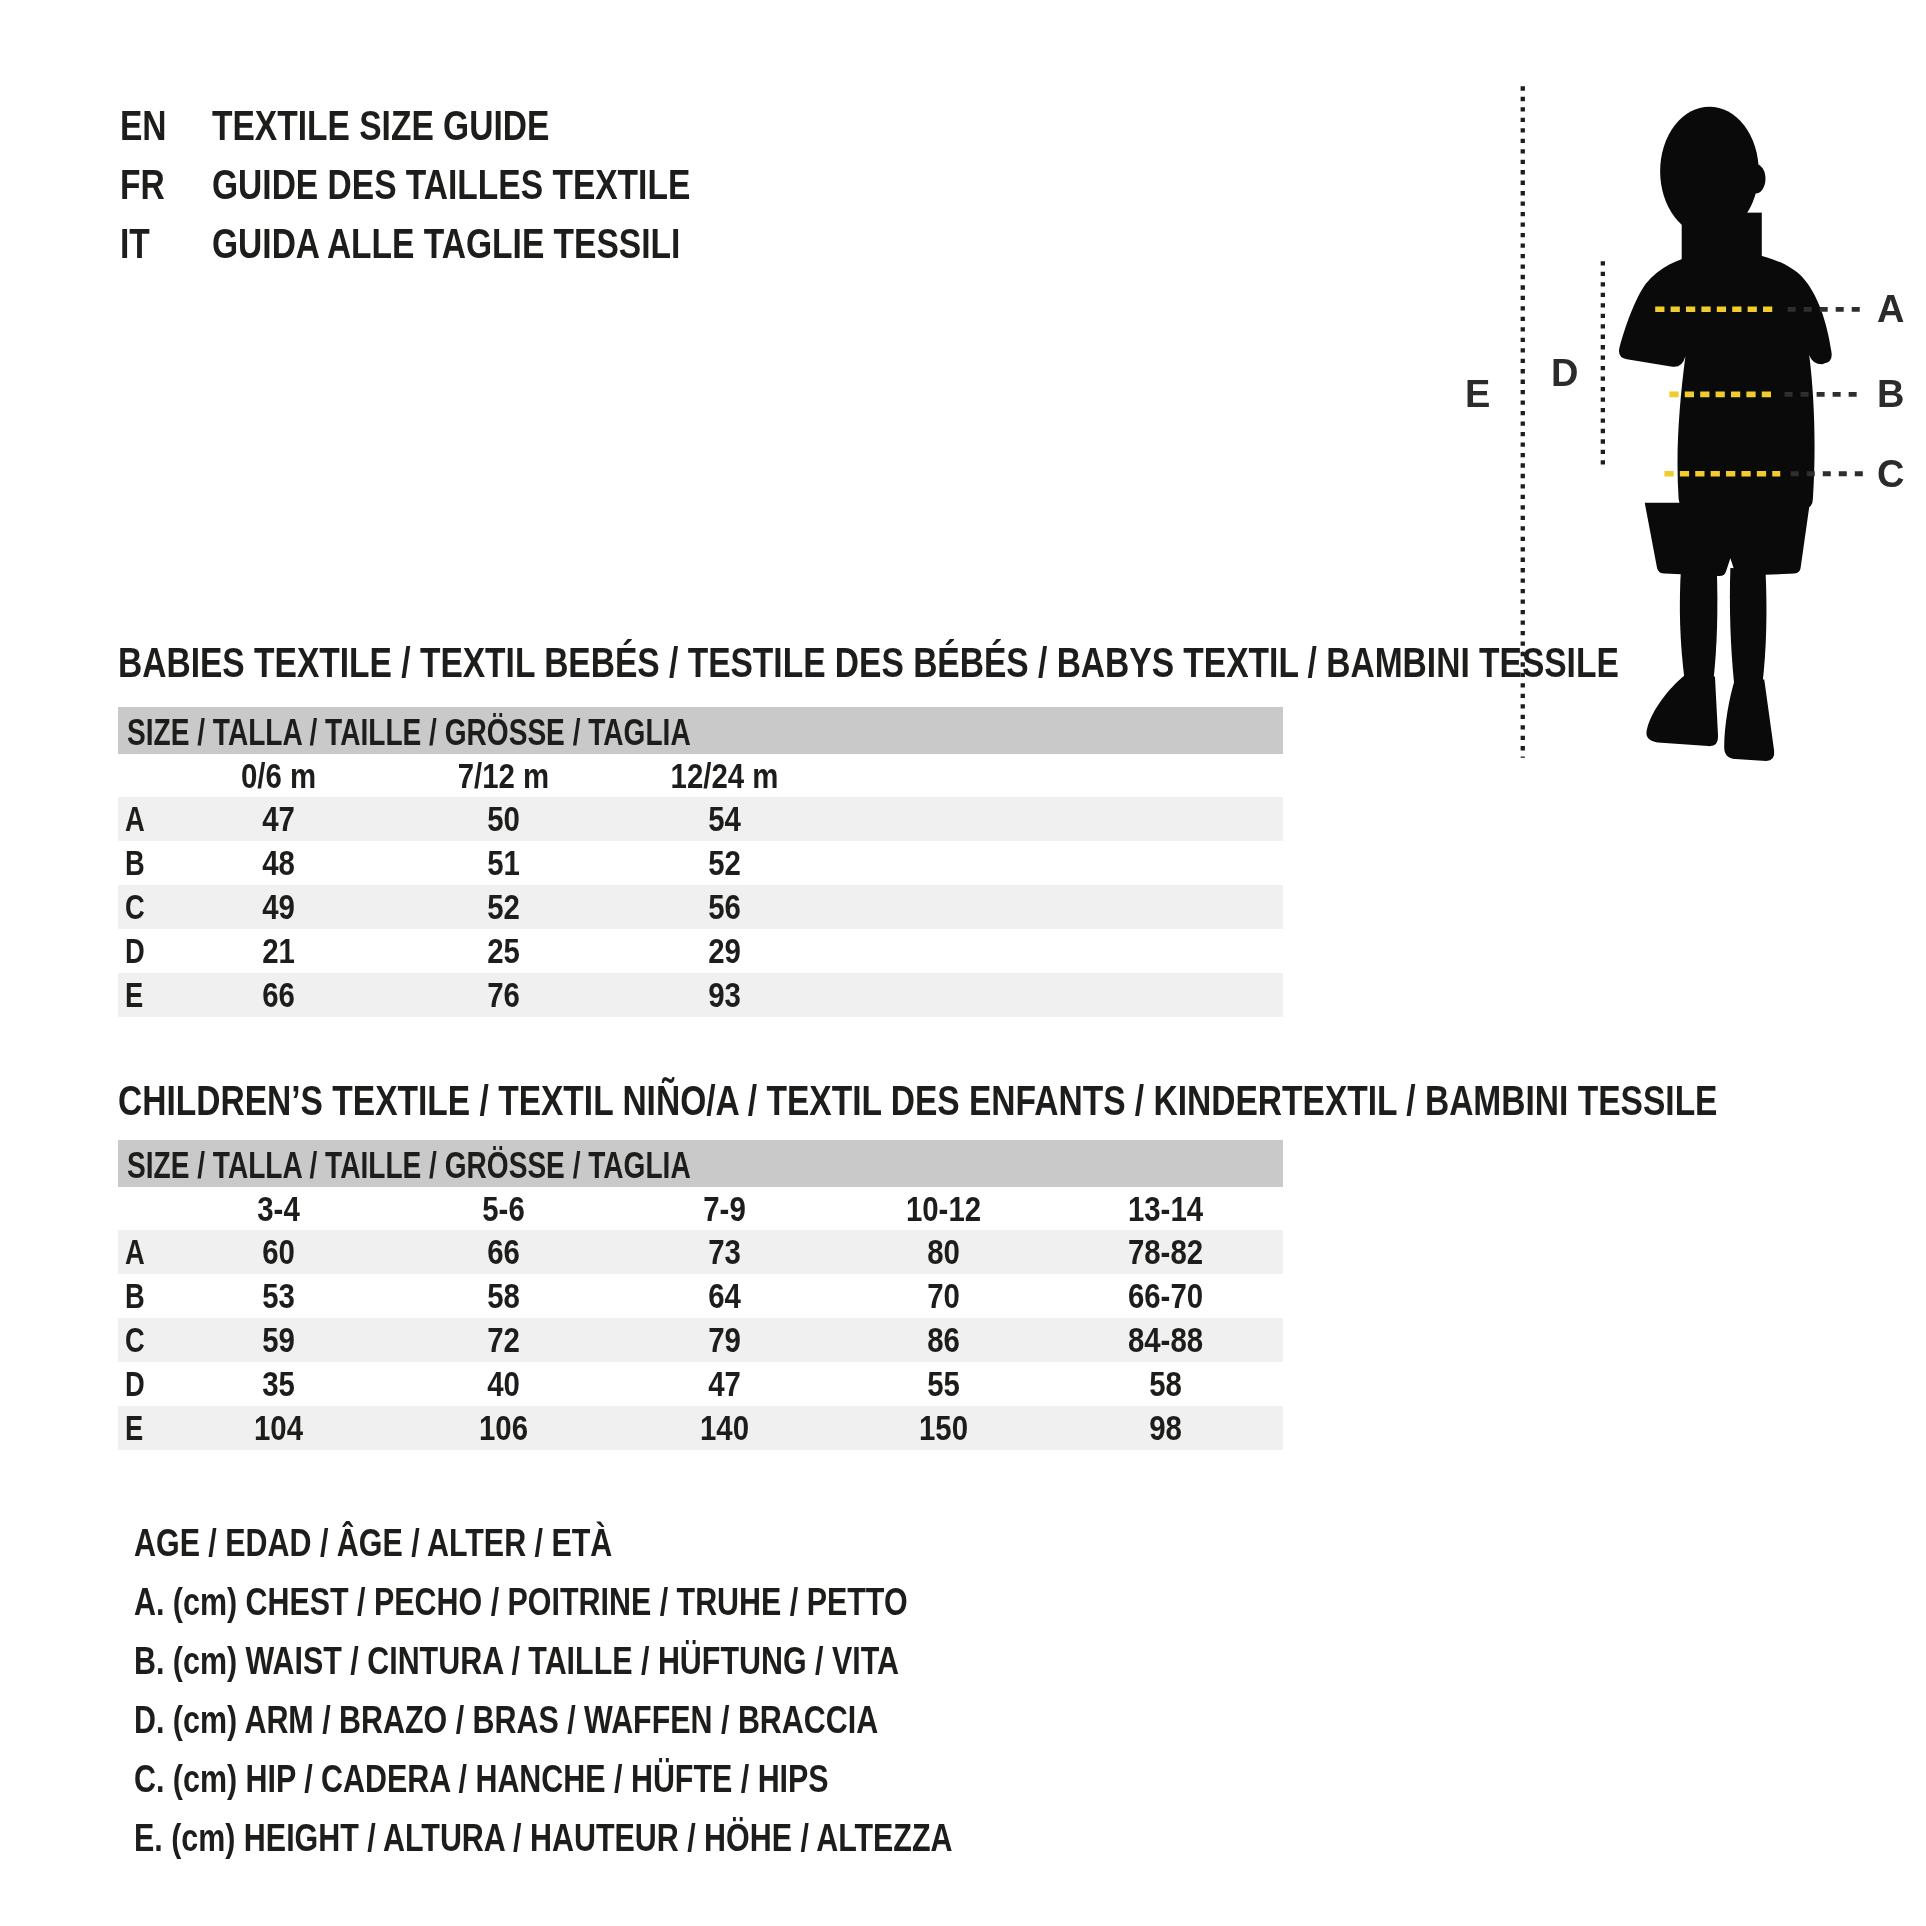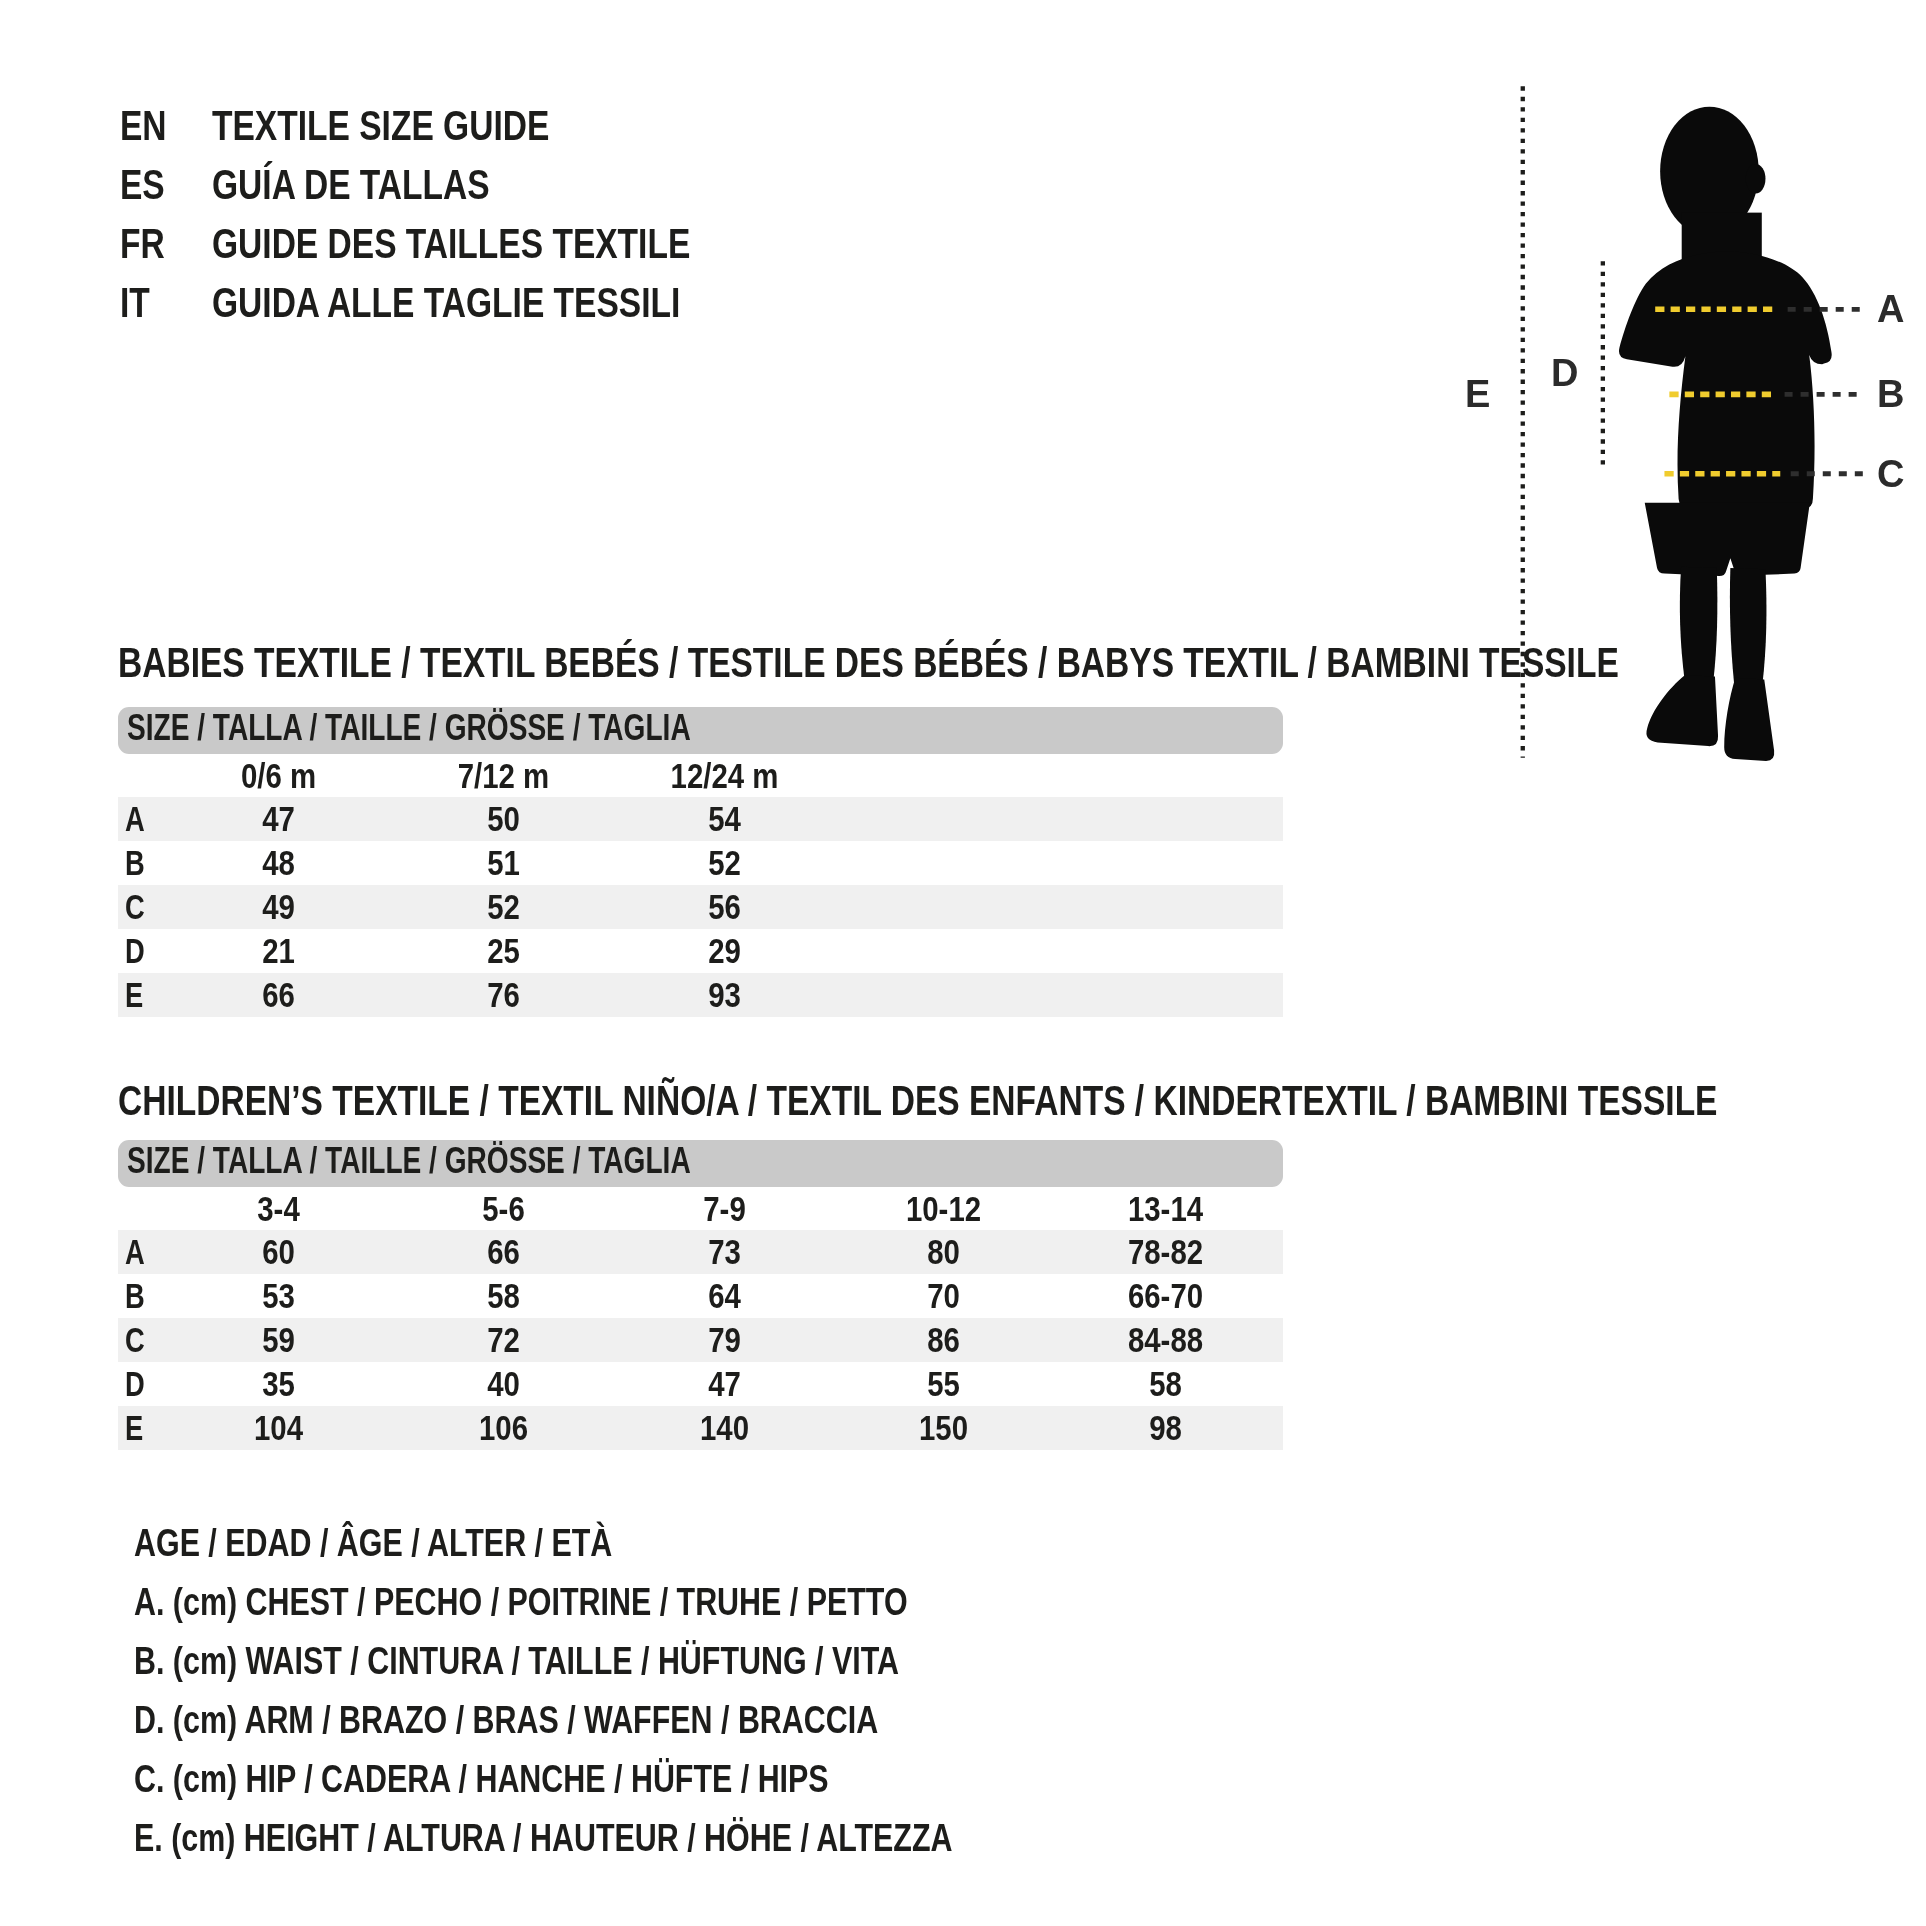--- a/index.html
+++ b/index.html
@@ -25,21 +25,21 @@
   .dotted { stroke:var(--text,#1d1d1b); stroke-width:7; stroke-dasharray:7 10; fill:none; }
   .ydash  { stroke:var(--dash-yellow,#f0cc2e); stroke-width:9; stroke-dasharray:15 10; fill:none; }
   .kdash  { stroke:var(--dash-dark,#2e2e2e); stroke-width:8; stroke-dasharray:13 13; fill:none; }
   .fig-label { position:absolute; width:49px; font-size:38px; line-height:38px; color:#2b2b2b; }
 
   
   .section-title { position:absolute; left:74px; font-size:43px; line-height:44px; white-space:nowrap; }
 
   
   .size-table { position:absolute; left:74px; width:1165px; }
-  .bar { height:47px; background:var(--bar-gray,#c9c9c9); display:flex; align-items:flex-start; padding-left:8.6px; font-size:36px;border-radius:11px; }
+  .bar { height:47px; background:var(--bar-gray,#c9c9c9); display:flex; align-items:flex-end; padding-left:8.6px; font-size:36px; }
   .cols { position:relative; height:43px;text-decoration:underline; }
   .trow { position:relative; height:44px; }
   .trow.odd { background:var(--stripe-gray,#f0f0f0); }
   .rlabel { position:absolute; left:7.4px; top:0; height:100%; line-height:44px; font-size:35px; transform:scaleX(0.78); transform-origin:0 50%; }
   .cell { position:absolute; top:0; width:185px; height:100%; text-align:center; font-size:35px; line-height:44px; }
   .cols .cell { line-height:43px; }
   .c1 { left:68px; } .c2 { left:293px; } .c3 { left:514px; } .c4 { left:733px; } .c5 { left:955px; }
 
   
   .legend { position:absolute; left:90px; top:1513px; }
@@ -47,24 +47,20 @@
 </style>
 </head>
 <body>
 
 <div class="page">
 
   <div class="lang-block">
     <div class="lang-row">
       <span class="lang-code"><span class="cx">EN</span></span>
       <span class="cx">TEXTILE SIZE GUIDE</span>
-    </div>
-    <div class="lang-row">
-      <span class="lang-code"><span class="cx">ES</span></span>
-      <span class="cx">GUÍA DE TALLAS</span>
     </div>
     <div class="lang-row">
       <span class="lang-code"><span class="cx">FR</span></span>
       <span class="cx">GUIDE DES TAILLES TEXTILE</span>
     </div>
     <div class="lang-row">
       <span class="lang-code"><span class="cx">IT</span></span>
       <span class="cx">GUIDA ALLE TAGLIE TESSILI</span>
     </div>
   </div>

